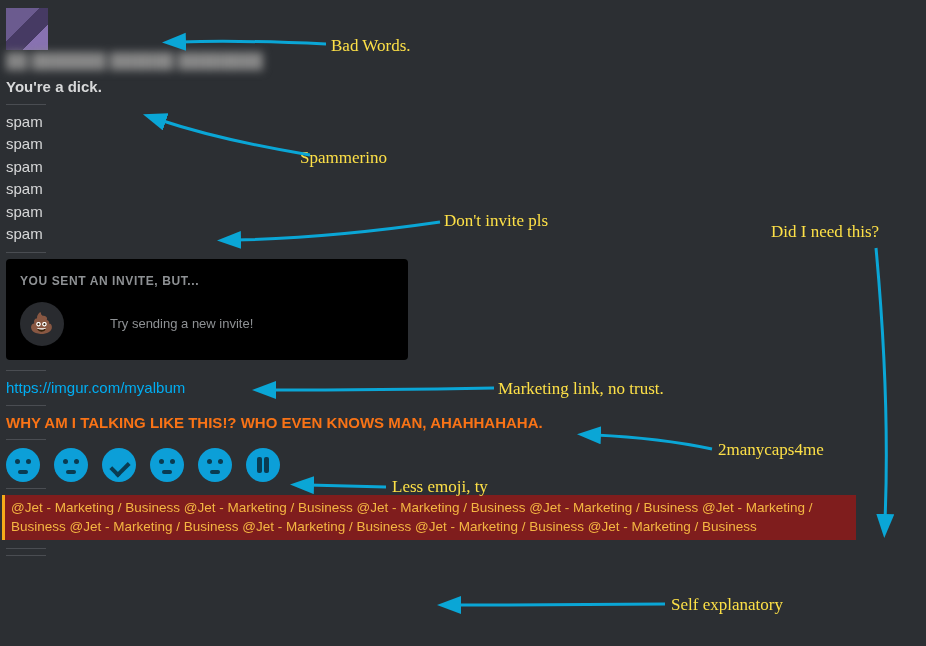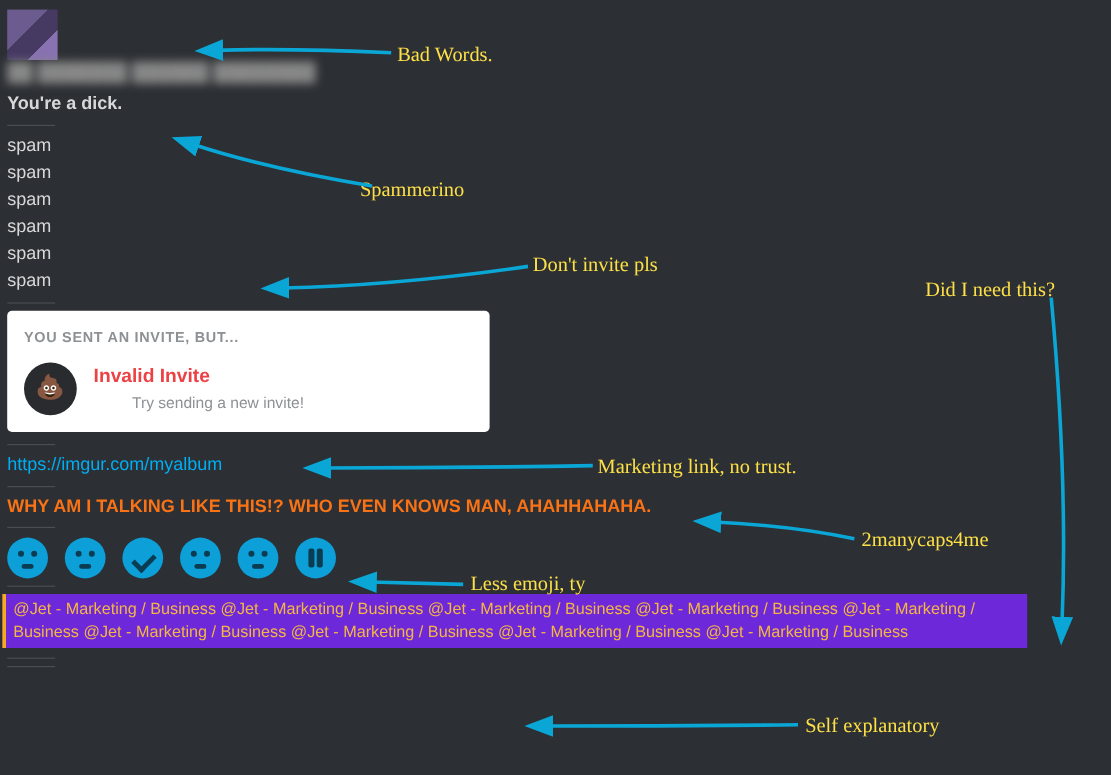--- a/index.html
+++ b/index.html
@@ -24,21 +24,21 @@
     flex-shrink: 0;
   }
   .content { flex: 1; font-size: 15px; line-height: 1.45; }
   .header-line { filter: blur(4px); color:#888; margin-bottom:4px; font-weight:600;}
   .txt { color: #d7d8d9; }
   .short-rule {
     width: 40px; height: 1px; background: #4a4d52; margin: 6px 0;
   }
   .spam-block .txt { line-height: 1.5; }
   .invite-card {
-    background: #ffffff;
+    background: #000000;
     border-radius: 4px;
     padding: 14px 14px 14px 14px;
     width: 402px;
     margin-top: 2px;
   }
   .invite-title {
     color: #8e9194;
     font-size: 12px;
     letter-spacing: .6px;
     font-weight: 700;
@@ -73,21 +73,21 @@
   .emoji.check::after{
     content:""; position:absolute; left:9px; top:13px;
     width:14px; height:8px; border-left:4px solid #0a3c52; border-bottom:4px solid #0a3c52;
     transform: rotate(-45deg);
   }
   .emoji.pause::before,.emoji.pause::after{
     content:""; position:absolute; top:9px; width:5px; height:16px; background:#0a3c52; border-radius:2px;
   }
   .emoji.pause::before{left:11px;} .emoji.pause::after{right:11px;}
   .mention-block{
-    background:#6d28d9;
+    background:#7f1d1d;
     border-left:3px solid #f5ab1a;
     padding:4px 6px;
     width: 854px;
     margin-left:-4px;
     margin-top:4px;
     font-size:13.5px;
     line-height:1.35;
   }
   .mention { color:#f5b642; }
   .zalgo { color:#d7d8d9; font-size:15px; font-family: serif; }
@@ -126,21 +126,20 @@
       <div class="txt">spam</div>
     </div>
     <div class="short-rule"></div>
 
 
     <div class="invite-card">
       <div class="invite-title">YOU SENT AN INVITE, BUT...</div>
       <div class="invite-body">
         <div class="invite-icon">💩</div>
         <div>
-          <div class="invite-heading">Invalid Invite</div>
           <div class="invite-sub">Try sending a new invite!</div>
         </div>
       </div>
     </div>
     <div class="short-rule" style="margin-top:10px"></div>
 
     <div class="link">https://imgur.com/myalbum</div>
     <div class="short-rule"></div>
 
     <div class="allcaps">WHY AM I TALKING LIKE THIS!? WHO EVEN KNOWS MAN, AHAHHAHAHA.</div>
@@ -180,21 +179,21 @@
     <div class="short-rule"></div>
   </div>
 </div>
 
 <div class="anno" style="left:331px; top:36px;">Bad Words.</div>
 <div class="anno" style="left:300px; top:148px;">Spammerino</div>
 <div class="anno" style="left:444px; top:211px;">Don't invite pls</div>
 <div class="anno" style="left:498px; top:379px;">Marketing link, no trust.</div>
 <div class="anno" style="left:718px; top:440px;">2manycaps4me</div>
 <div class="anno" style="left:392px; top:477px;">Less emoji, ty</div>
-<div class="anno" style="left:771px; top:232px;">Did I need this?</div>
+<div class="anno" style="left:771px; top:222px;">Did I need this?</div>
 <div class="anno" style="left:671px; top:595px;">Self explanatory</div>
 
 <svg class="arrows">
   <defs>
     <marker id="ah" markerWidth="10" markerHeight="10" refX="2" refY="3" orient="auto">
       <path d="M0,0 L0,6 L8,3 z" fill="#0aa6d6"></path>
     </marker>
   </defs>
   <g stroke="#0aa6d6" stroke-width="3" fill="none" marker-end="url(#ah)">
     <path d="M326,44 Q240,40 180,42"></path>

